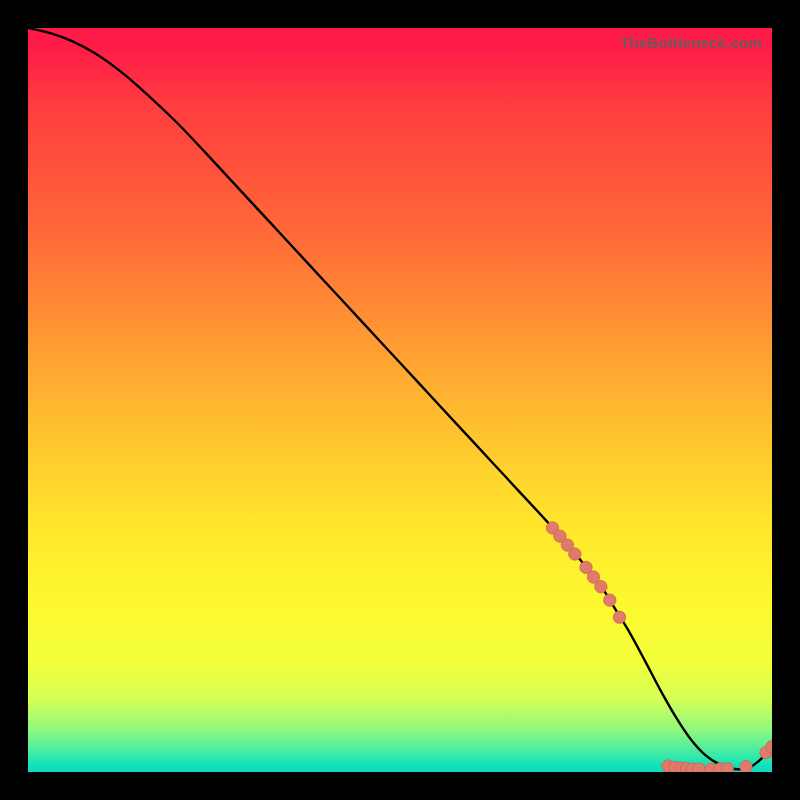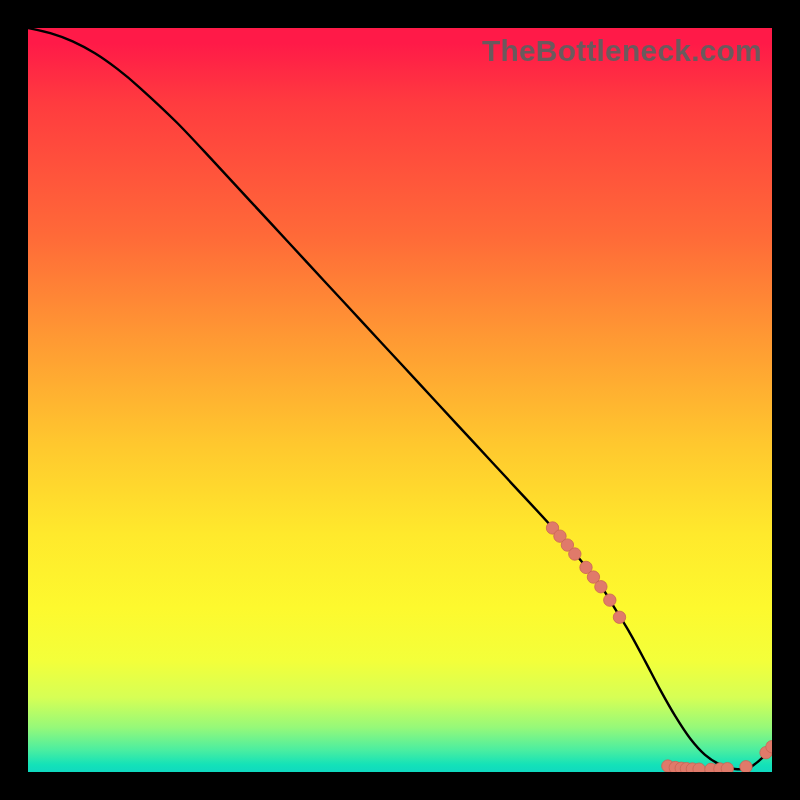--- a/index.html
+++ b/index.html
@@ -45,21 +45,21 @@
       #14e2b8 99%,
       #0fd9c0 100%
     );
   }
   .watermark {
     position: absolute;
     top: 6px;
     right: 10px;
     color: #5f5f5f;
     opacity: 0.92;
-    font-size: 30px;
+    font-size: 15px;
     font-weight: 600;
     letter-spacing: 0.2px;
     user-select: none;
     text-align: center;
   }
   svg.curve {
     position: absolute;
     inset: 0;
   }
 </style>

